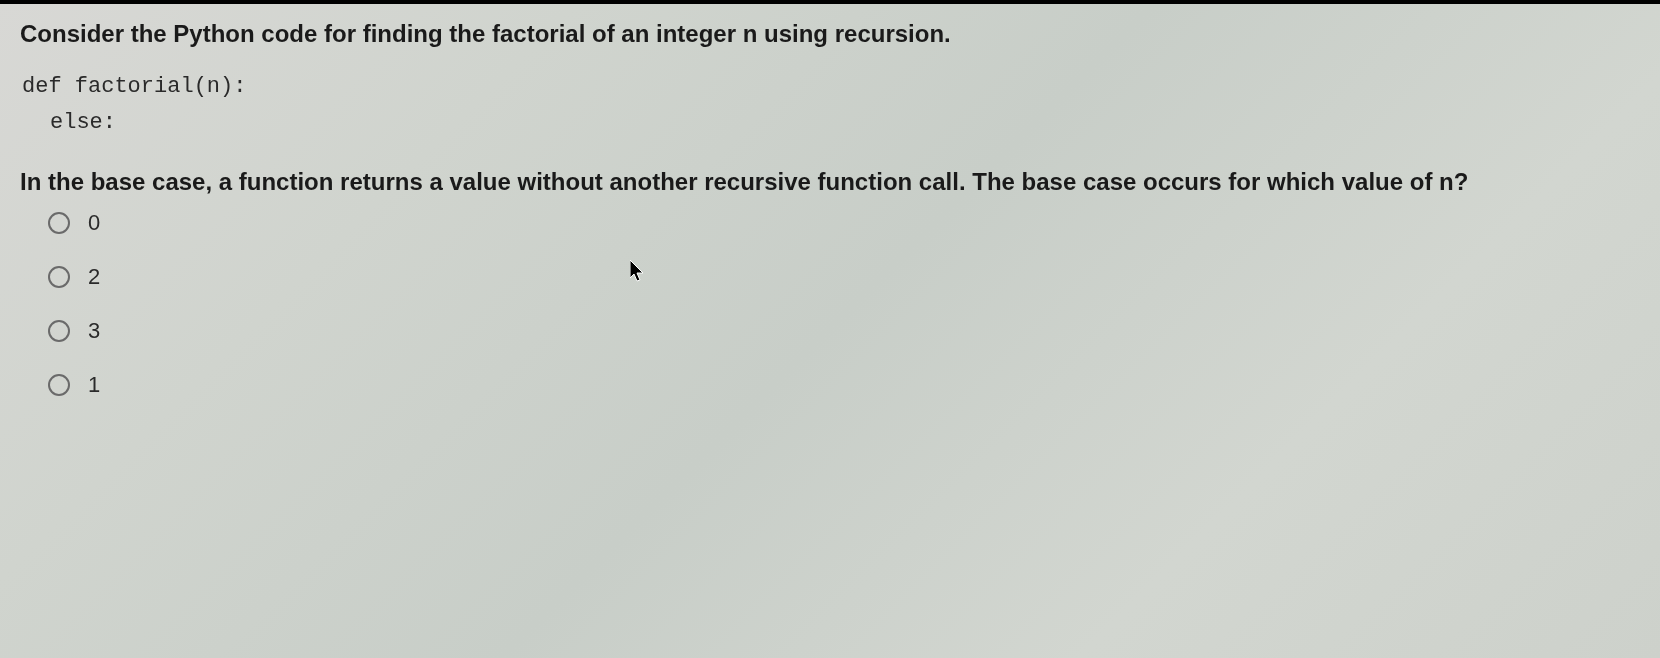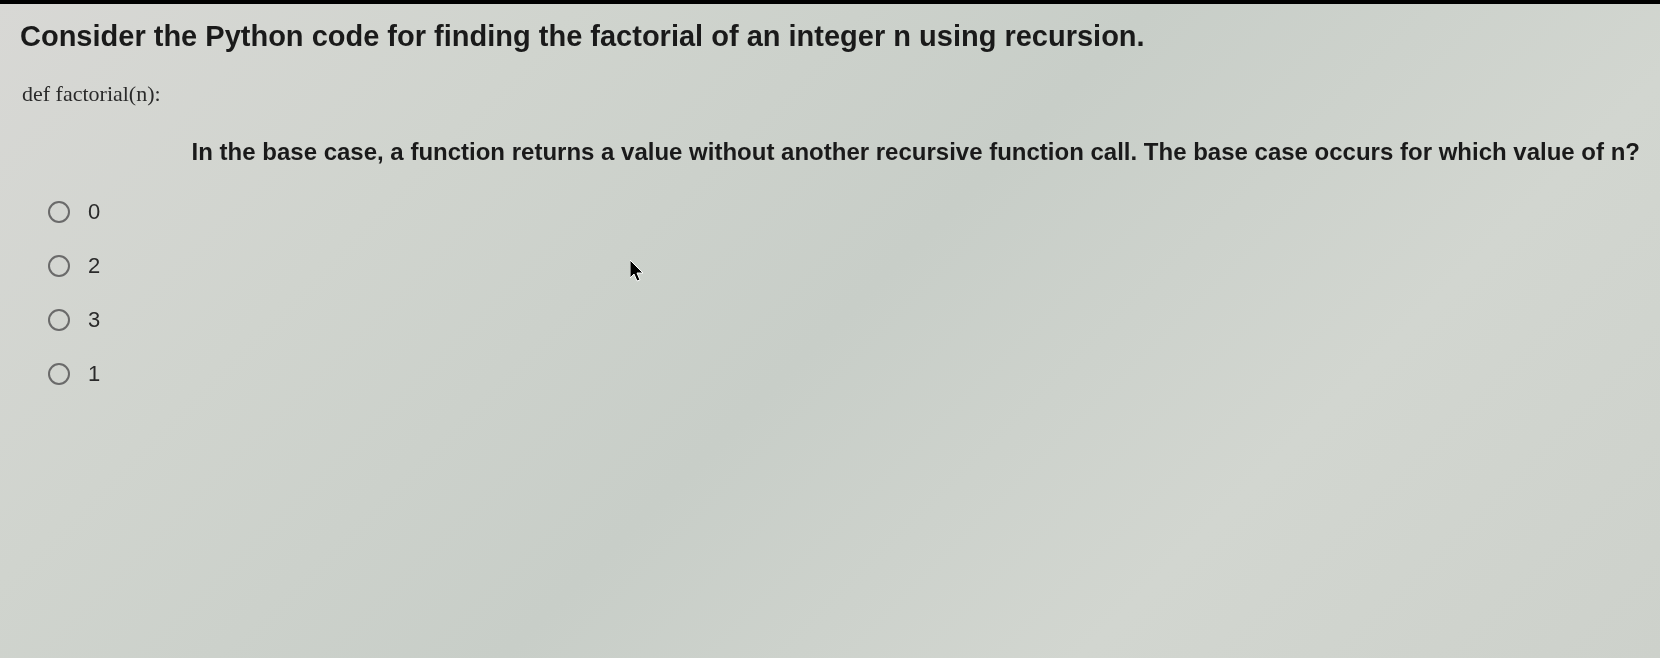--- a/index.html
+++ b/index.html
@@ -20,50 +20,49 @@
     body::before {
       content: "";
       position: absolute;
       top: 0;
       left: 0;
       right: 0;
       height: 4px;
       background: #000;
     }
     .question-title {
-      font-size: 29px;
+      font-size: 24px;
       font-weight: bold;
       color: #1a1a1a;
       margin-bottom: 20px;
       line-height: 1.3;
     }
     .code-block {
-      font-family: Liberation Serif, serif;
+      font-family: Liberation Mono, monospace;
       font-size: 22px;
       color: #2a2a2a;
       line-height: 1.65;
       margin-bottom: 24px;
       margin-left: 2px;
     }
     .code-line {
       white-space: pre;
     }
     .indent-1 {
       padding-left: 28px;
     }
     .indent-2 {
       padding-left: 56px;
     }
     .question-sub {
       font-size: 24px;
       font-weight: bold;
       color: #1a1a1a;
-      margin-bottom: 32px;
+      margin-bottom: 13px;
       line-height: 1.3;
-      text-align: right;
     }
     .options {
       margin-left: 28px;
     }
     .option-row {
       display: flex;
       align-items: center;
       margin-bottom: 28px;
       cursor: pointer;
     }
@@ -87,20 +86,21 @@
       pointer-events: none;
     }
   </style>
 </head>
 <body>
 
 <div class="question-title">Consider the Python code for finding the factorial of an integer n using recursion.</div>
 
 <div class="code-block">
   <div class="code-line">def factorial(n):</div>
+  <div class="code-line indent-1">else:</div>
 </div>
 
 <div class="question-sub">In the base case, a function returns a value without another recursive function call. The base case occurs for which value of n?</div>
 
 <div class="options">
   <div class="option-row">
     <div class="radio"></div>
     <div class="option-label">0</div>
   </div>
   <div class="option-row">

